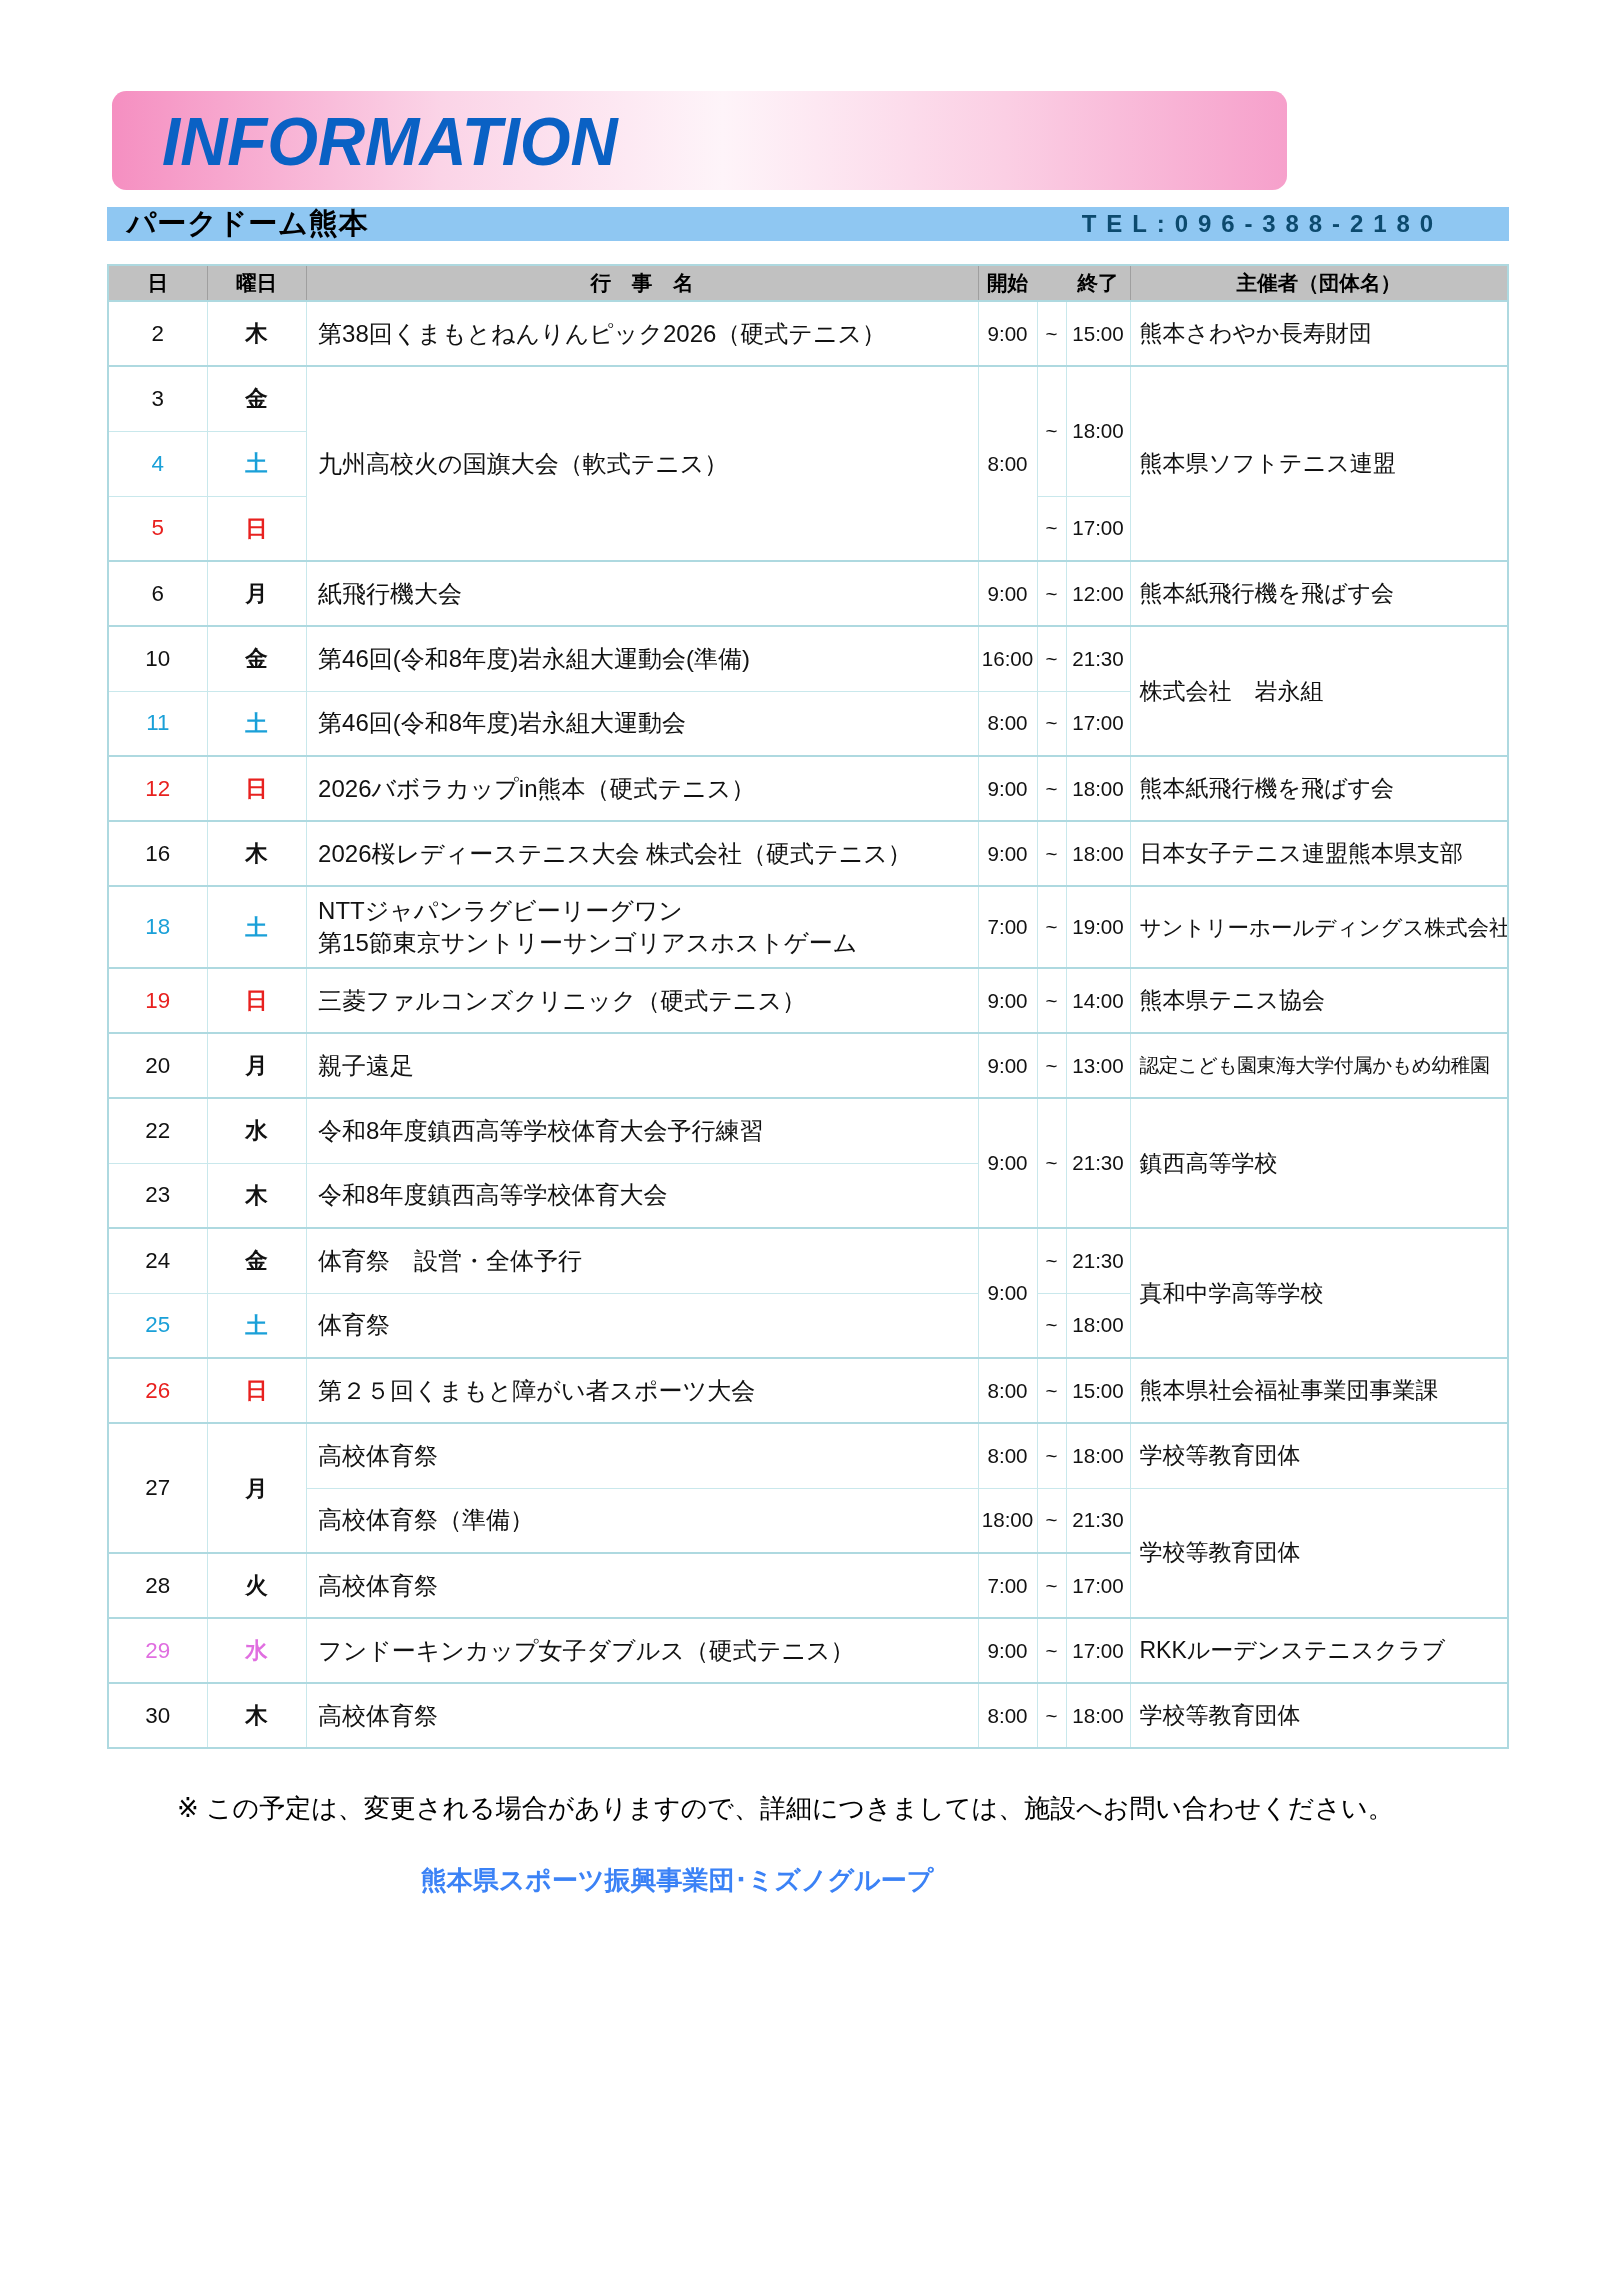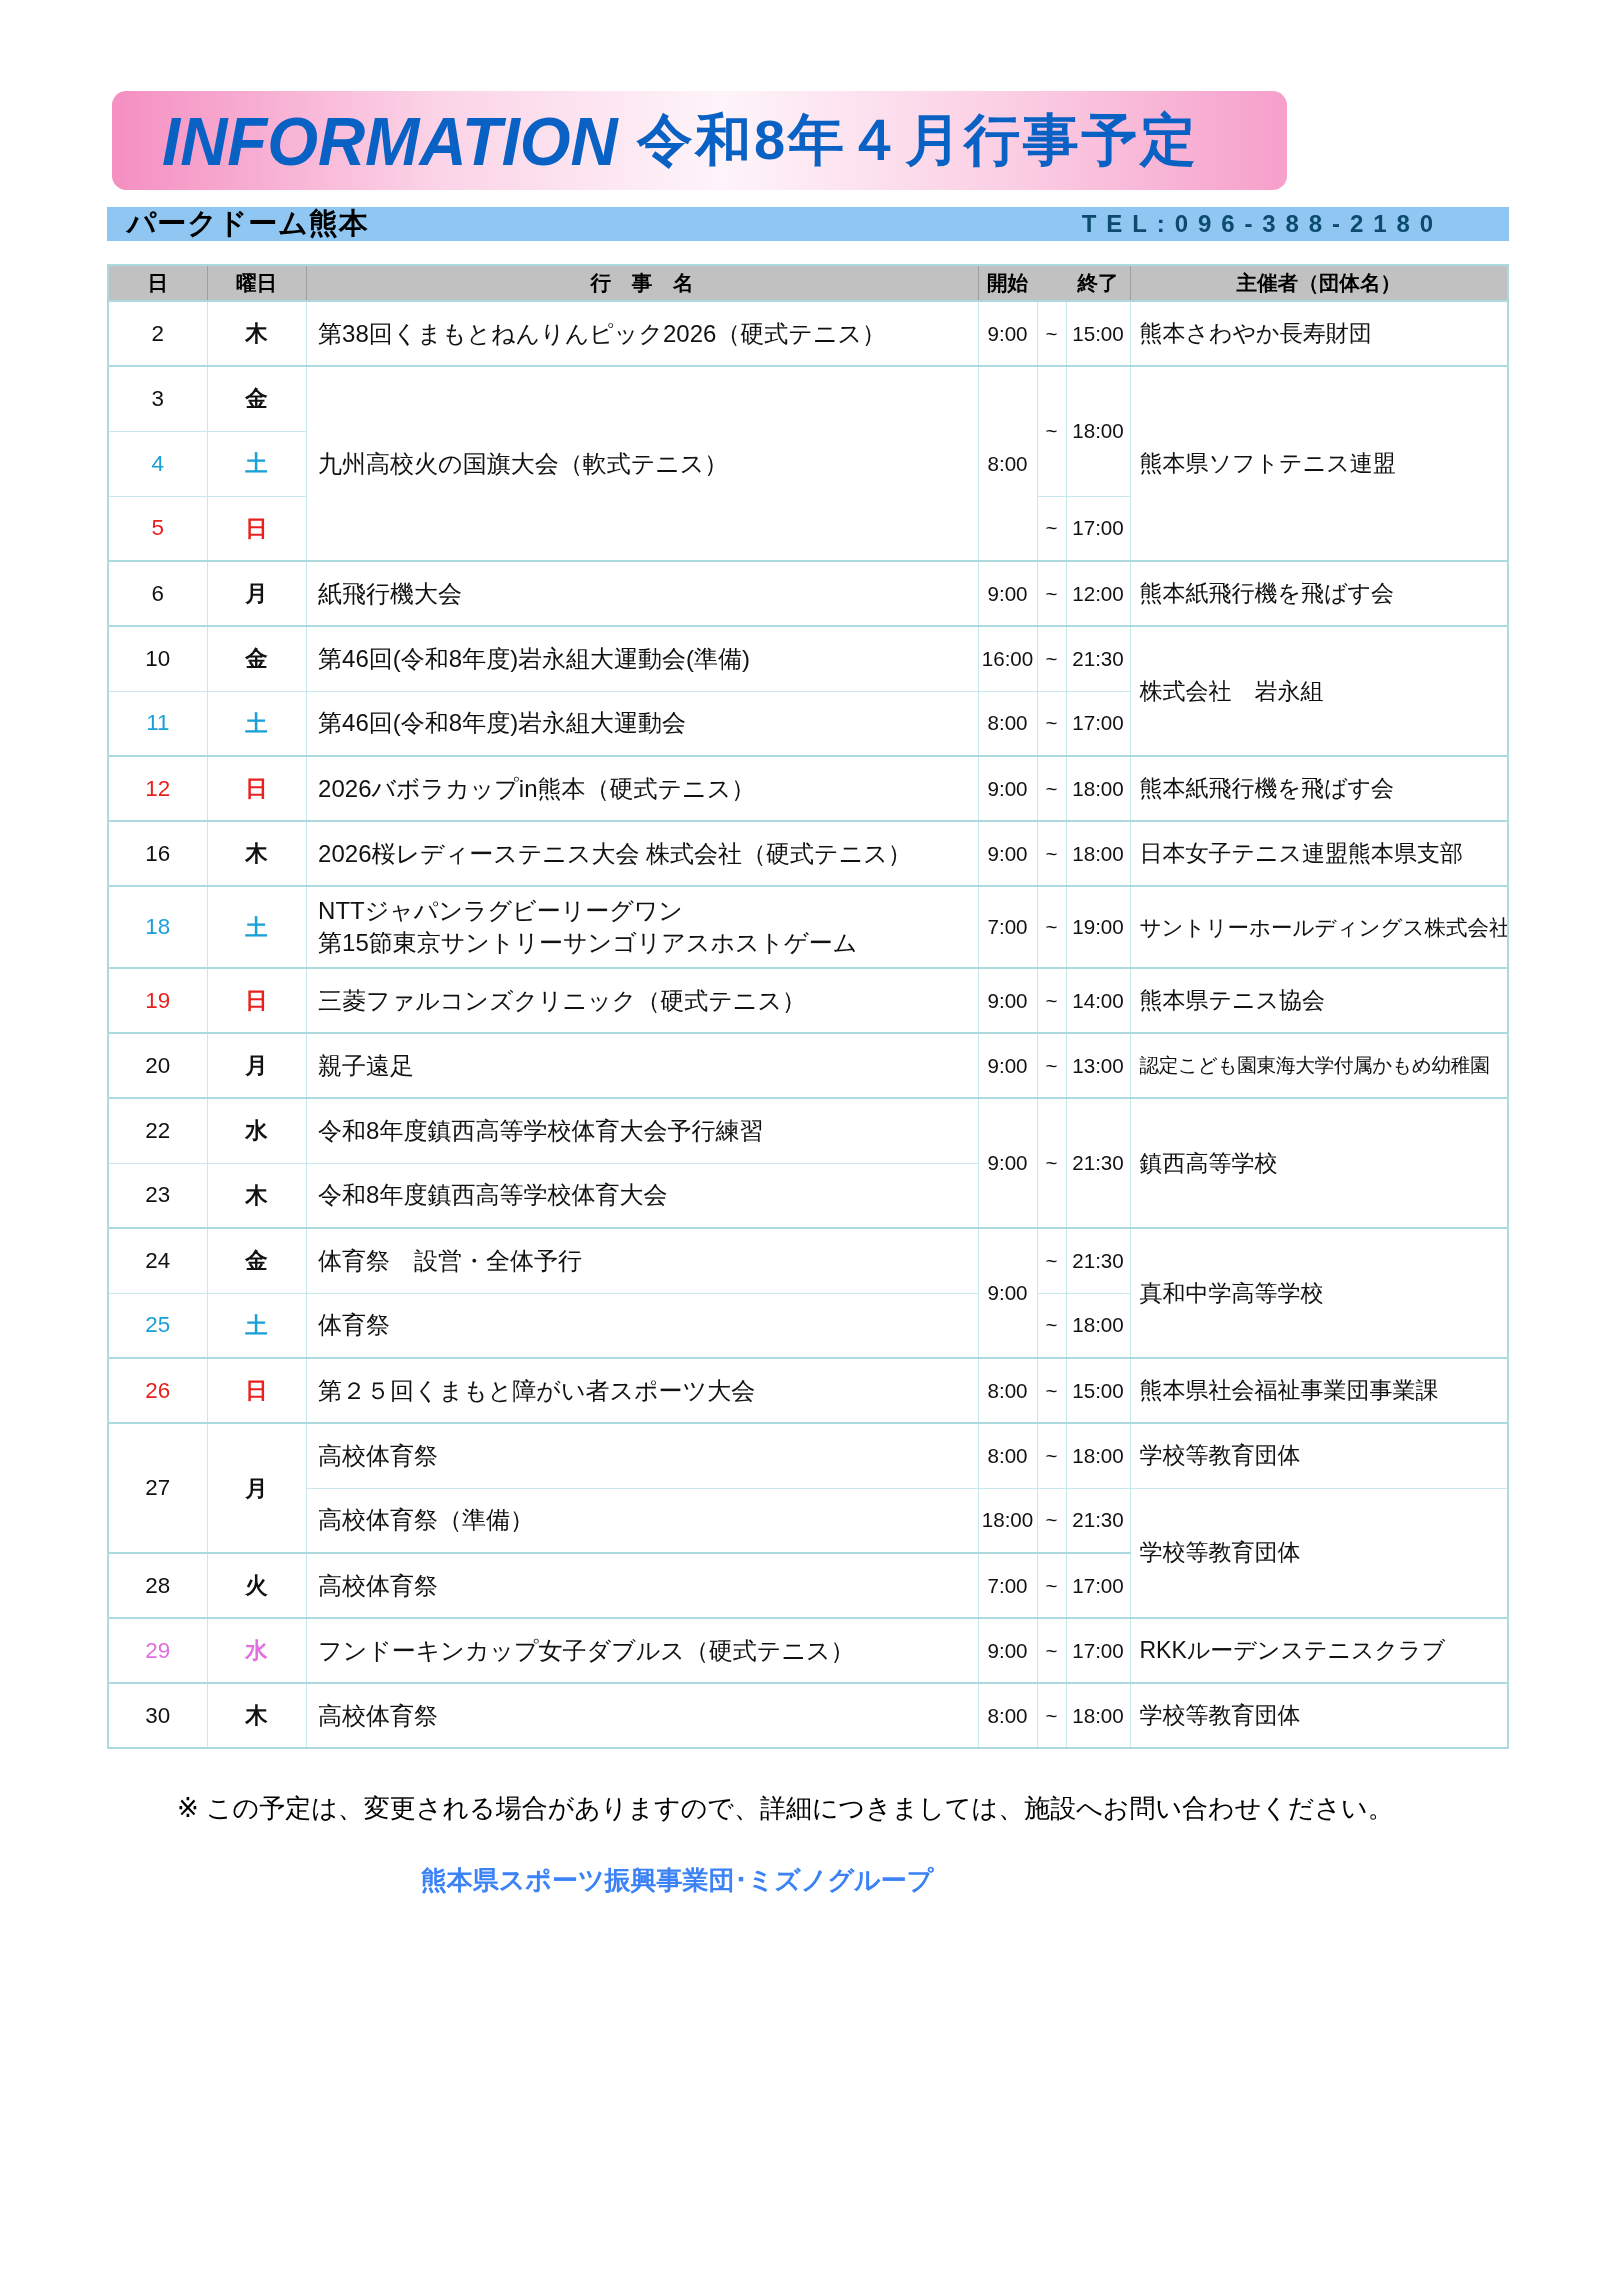--- a/index.html
+++ b/index.html
@@ -71,21 +71,20 @@
   .credit {
     position:absolute; left:0; top:1863px; width:1354px; text-align:center;
     font-size:26px; color:#3b82f6; white-space:nowrap;font-weight:bold;
   }
 </style>
 </head>
 <body>
 
 <div class="banner">
   <span class="banner-en">INFORMATION</span>
-  <span class="banner-jp">令和8年４月行事予定</span>
 </div>
 
 <div class="facility-bar">
   <span class="facility-name">パークドーム熊本</span>
   <span class="facility-tel">TEL:096-388-2180</span>
 </div>
 
 <div class="table-wrap">
   <table>
     <colgroup>

